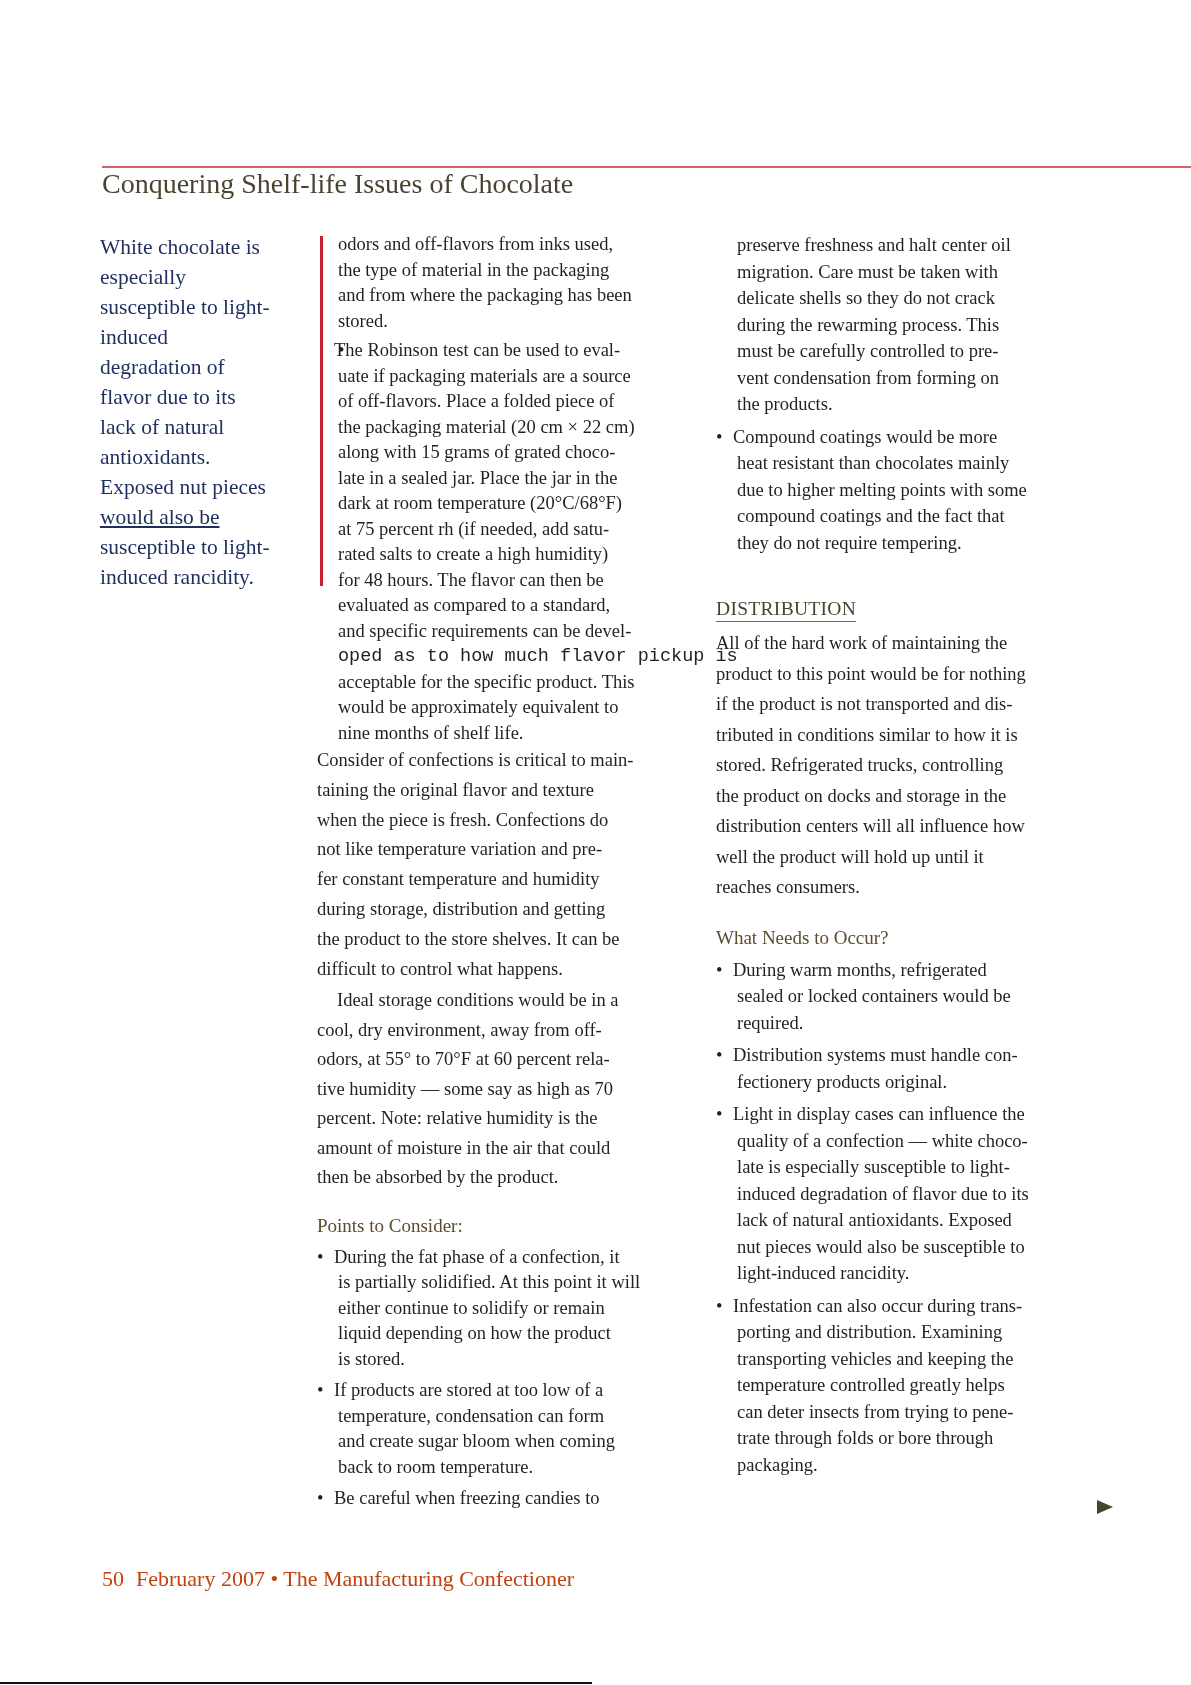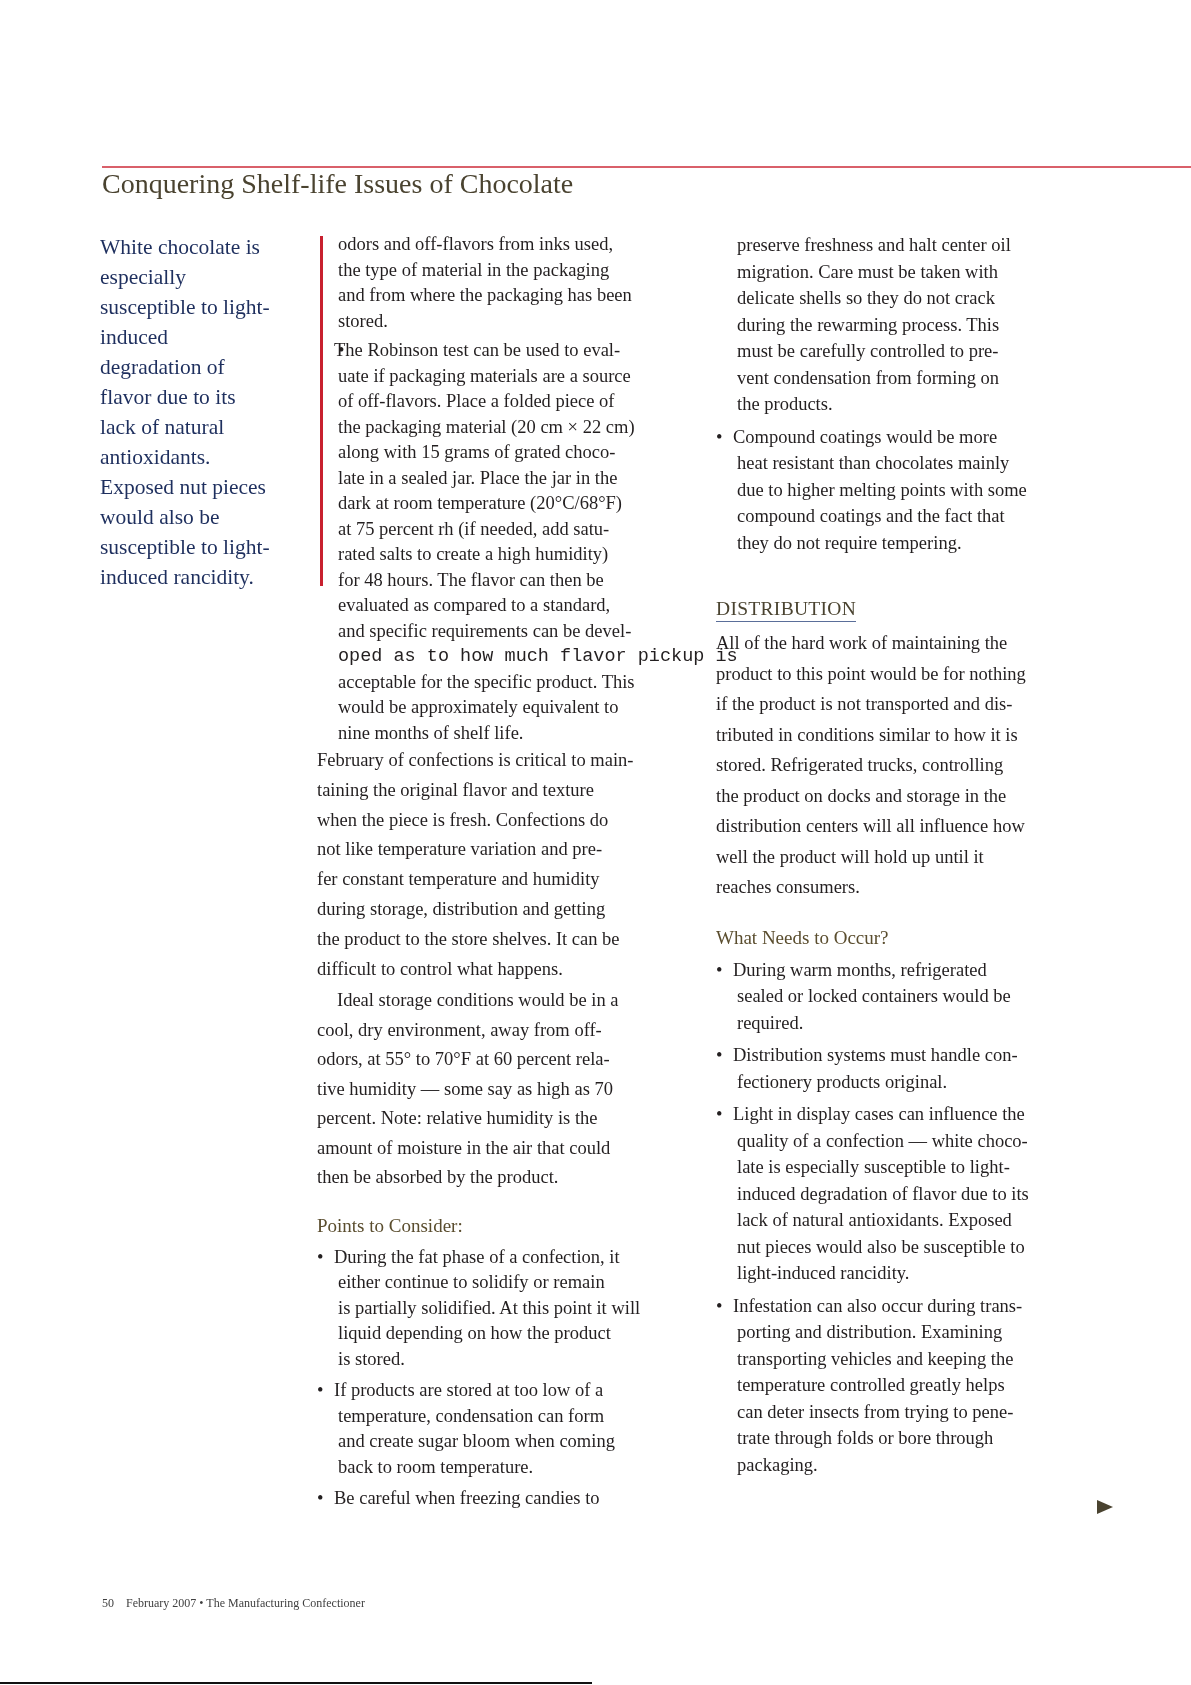--- a/index.html
+++ b/index.html
@@ -19,41 +19,41 @@
   .bullet { position:relative; }
   .bullet .dot { position:absolute; left:0; }
   .bullet .ln { padding-left:21px; }
   .bullet .ln.first { padding-left:17px; }
   .subhead { color:#5a4d2e; font-size:19px; }
   .dist-head { color:#4a4330; font-size:19.5px; letter-spacing:0.3px; display:inline-block;
                border-bottom:1.5px solid #5a6e99; padding-bottom:1px;text-align:center; }
   .arrow { position:absolute; left:1097px; top:1500px; width:0; height:0;
            border-top:7px solid transparent; border-bottom:7px solid transparent;
            border-left:16px solid #4a4330; }
-  .footer { position:absolute; left:102px; top:1566px; font-size:12px; color:#404040; white-space:nowrap;margin-top:30px; }
+  .footer { position:absolute; left:102px; top:1566px; font-size:22px; color:#c2410c; white-space:nowrap; }
   .footer .pg { margin-right:12px; }
   .rule-bottom { position:absolute; left:0; top:1682px; width:592px; height:2px; background:#111; }
 </style>
 </head>
 <body>
 
 <div class="rule-top"></div>
 <div class="title">Conquering Shelf-life Issues of Chocolate</div>
 
 <div class="pullquote" id="pq">
     <span class="ln" style="padding-right: 12px;">White chocolate is</span>
     <span class="ln" style="padding-right: 0px;">especially</span>
     <span class="ln" style="padding-right: 0px;">susceptible to light-</span>
     <span class="ln">induced</span>
     <span class="ln" style="padding-right: 12px;">degradation of</span>
     <span class="ln" style="padding-right: 12px;">flavor due to its</span>
     <span class="ln" style="padding-right: 12px;">lack of natural</span>
     <span class="ln" style="padding-right: 12px;">antioxidants.</span>
     <span class="ln" style="padding-right: 12px;">Exposed nut pieces</span>
-    <span class="ln" style="padding-right: 12px;">would also be</span>
+    <span class="ln" style="padding-right: 12px; text-decoration: underline;">would also be</span>
     <span class="ln" style="padding-right: 12px;">susceptible to light-</span>
     <span class="ln" style="padding-right: 12px;">induced rancidity.</span>
   </div>
 <div class="pq-bar"></div>
 
 <div class="col col2">
   <div id="c2-cont" style="line-height:25.5px;">
       <span class="ln">odors and off-flavors from inks used,</span>
       <span class="ln">the type of material in the packaging</span>
       <span class="ln">and from where the packaging has been</span>
@@ -74,21 +74,21 @@
         <span class="ln" style="margin-left: -21px;">for 48 hours. The flavor can then be</span>
         <span class="ln" style="margin-left: -21px;">evaluated as compared to a standard,</span>
         <span class="ln" style="margin-left: -21px;">and specific requirements can be devel-</span>
         <span class="ln" style="margin-left: -21px; font-family: Liberation Mono, monospace;">oped as to how much flavor pickup is</span>
         <span class="ln" style="margin-left: -21px;">acceptable for the specific product. This</span>
         <span class="ln" style="margin-left: -21px;">would be approximately equivalent to</span>
         <span class="ln" style="margin-left: -21px;">nine months of shelf life.</span>
       </div>
   </div>
   <div id="c2-storage" style="line-height:29.8px;margin-left:-21px;">
-      <span class="ln">February of confections is critical to main-</span>
+      <span class="ln">Consider of confections is critical to main-</span>
       <span class="ln">taining the original flavor and texture</span>
       <span class="ln">when the piece is fresh. Confections do</span>
       <span class="ln">not like temperature variation and pre-</span>
       <span class="ln">fer constant temperature and humidity</span>
       <span class="ln">during storage, distribution and getting</span>
       <span class="ln">the product to the store shelves. It can be</span>
       <span class="ln">difficult to control what happens.</span>
     </div>
   <div id="c2-ideal" style="line-height:29.5px;margin-left:-21px;margin-top:2px;">
       <span class="ln indent">Ideal storage conditions would be in a</span>
@@ -97,22 +97,22 @@
       <span class="ln">tive humidity — some say as high as 70</span>
       <span class="ln">percent. Note: relative humidity is the</span>
       <span class="ln">amount of moisture in the air that could</span>
       <span class="ln">then be absorbed by the product.</span>
     </div>
   <div class="subhead" style="margin-left:-21px;margin-top:22px;">Points to Consider:</div>
   <div id="c2-points" style="margin-left:-21px;margin-top:8px;">
       <div class="bullet" style="line-height: 25.5px; margin-bottom: 6px;">
         <span class="dot">•</span>
         <span class="ln first">During the fat phase of a confection, it</span>
+        <span class="ln">is partially solidified. At this point it will</span>
         <span class="ln">either continue to solidify or remain</span>
-        <span class="ln">is partially solidified. At this point it will</span>
         <span class="ln">liquid depending on how the product</span>
         <span class="ln">is stored.</span>
       </div>
       <div class="bullet" style="line-height: 25.5px; margin-bottom: 6px;">
         <span class="dot">•</span>
         <span class="ln first">If products are stored at too low of a</span>
         <span class="ln">temperature, condensation can form</span>
         <span class="ln">and create sugar bloom when coming</span>
         <span class="ln">back to room temperature.</span>
       </div>

